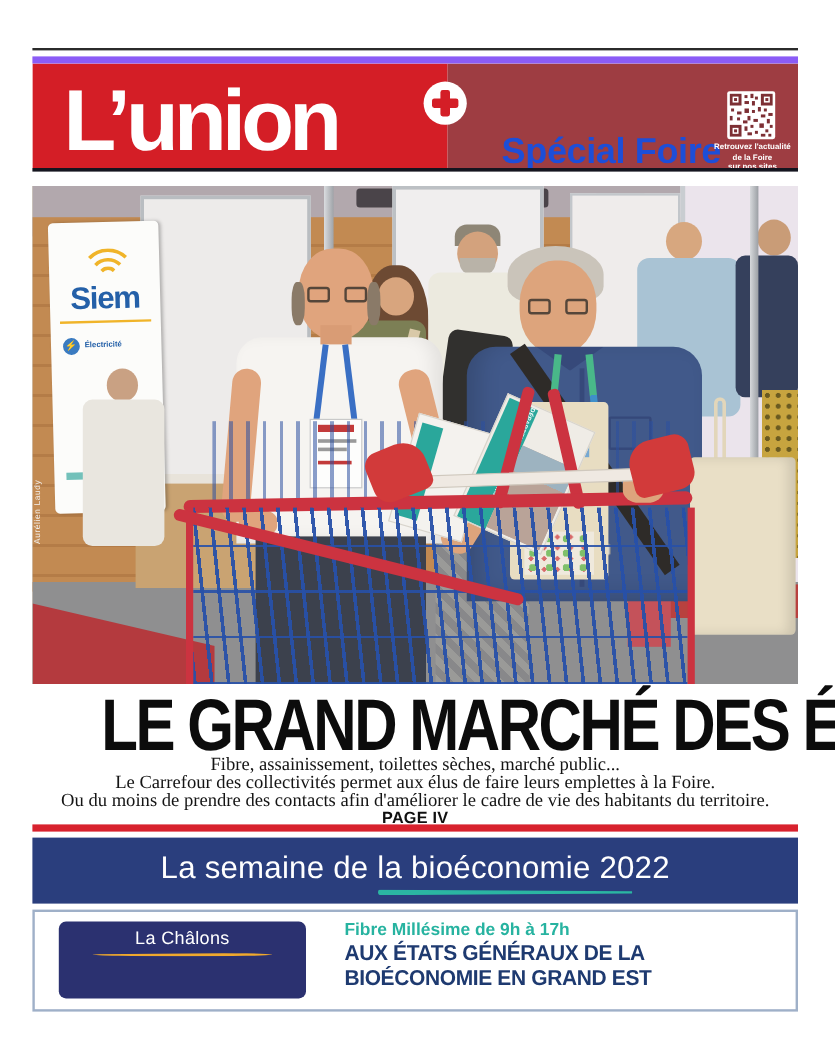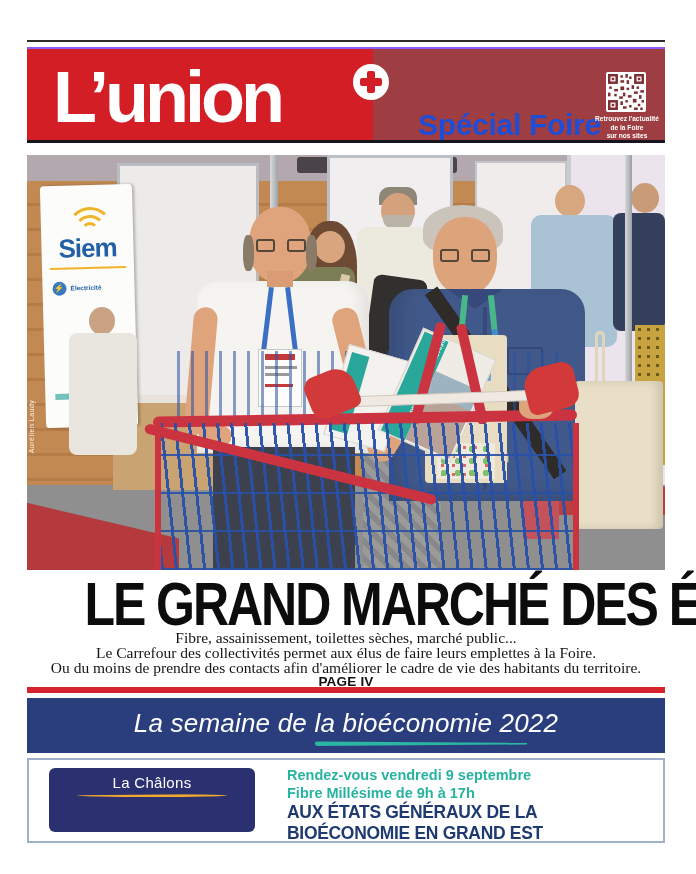--- a/index.html
+++ b/index.html
@@ -7,21 +7,21 @@
         font-family:"Liberation Sans",sans-serif;color:#111;}
   .abs{position:absolute;}
 
   
   .topbar{left:27px;top:14px;width:638px;display:flex;justify-content:space-between;align-items:flex-end;}
   .supplement{font-size:17px;color:#1c1c1c;}
   .date{font-size:12.5px;font-weight:bold;color:#1c1c1c;transform:scaleX(.95);transform-origin:right;}
   .toprule{left:27px;top:40px;width:638px;height:2px;background:#2b2b2b;}
 
   
-  .masthead{left:27px;top:47px;width:638px;height:96px;border-top:2px solid #8b5cf6;border-bottom:3px solid #15151f;box-sizing:border-box;overflow:hidden;}
+  .masthead{left:27px;top:47px;width:638px;height:96px;border-top:6px solid #8b5cf6;border-bottom:3px solid #15151f;box-sizing:border-box;overflow:hidden;}
   .mast-left{position:absolute;left:0;top:0;width:346px;height:100%;background:#d41e26;}
   .mast-right{position:absolute;left:346px;top:0;right:0;height:100%;background:#9e3d42;}
   .logo-text{position:absolute;left:26px;top:0;height:91px;line-height:96px;font-size:72px;font-weight:bold;letter-spacing:-4px;color:#fff;}
   .plus-circle{position:absolute;left:326px;top:15px;width:36px;height:36px;border-radius:50%;background:#fff;z-index:3;}
   .plus-h{position:absolute;left:7px;top:14px;width:22px;height:8px;background:#d41e26;border-radius:2px;}
   .plus-v{position:absolute;left:14px;top:7px;width:8px;height:22px;background:#d41e26;border-radius:2px;}
   .edition{position:absolute;left:391px;top:50%;transform:translateY(-50%);font-size:30px;line-height:1.12;font-weight:bold;color:#1d4ed8;letter-spacing:-.3px;margin-top:30px;}
   .qr{position:absolute;left:579px;top:23px;width:40px;height:40px;background:#fff;border-radius:2px;padding:2px;box-sizing:border-box;}
   .qr svg{display:block;width:100%;height:100%;}
   .qr-caption{position:absolute;left:560px;top:66px;width:80px;font-size:6.6px;line-height:1.3;color:#fff;text-align:center;white-space:pre-line;font-weight:bold;}
@@ -155,21 +155,21 @@
   .headline-wrap{left:27px;top:574px;width:638px;text-align:center;}
   .headline{display:block;font-size:61px;font-weight:bold;letter-spacing:-2.5px;line-height:1.0;color:#0c0c0c;
             white-space:nowrap;transform:scaleX(.82);transform-origin:center;}
   .standfirst{left:27px;top:631px;width:638px;text-align:center;font-family:"Liberation Serif",serif;
               font-size:15.5px;line-height:14.8px;color:#141414;}
   .pageref{left:27px;top:674px;width:638px;text-align:center;font-size:13.5px;font-weight:bold;color:#101010;letter-spacing:.2px;}
 
   
   .redbar{left:27px;top:687px;width:638px;height:6px;background:#d8222e;}
   .bluebanner{left:27px;top:698px;width:638px;height:55px;background:#2a3e7d;}
-  .banner-title{position:absolute;left:0;top:10px;width:100%;text-align:center;color:#fff;font-size:26px;letter-spacing:.2px;font-style:italic;}
+  .banner-title{position:absolute;left:0;top:10px;width:100%;text-align:center;color:#fff;font-size:26px;letter-spacing:.2px;}
   .swoosh{position:absolute;left:288px;top:43px;width:212px;height:5px;background:#2bb5a2;
           clip-path:polygon(0 10%,100% 35%,100% 70%,0 100%);border-radius:3px;}
 
   
   .partnerbox{left:27px;top:758px;width:638px;height:85px;background:#fff;border:2px solid #9fb0c8;box-sizing:border-box;}
   .regionlogo{position:absolute;left:20px;top:8px;width:206px;height:64px;background:#2b3170;border-radius:6px;color:#fff;text-align:center;overflow:hidden;}
   .region1{font-size:15px;margin-top:6px;letter-spacing:.3px;}
   .region2{font-size:31px;font-weight:bold;letter-spacing:-1px;margin-top:-2px;line-height:1;}
   .gold-swoosh{width:150px;height:3px;background:#f0a92d;margin:3px auto 0;border-radius:50%;clip-path:polygon(0 40%,100% 0,100% 100%,0 100%);}
   .eventblock{position:absolute;left:258px;top:6px;width:280px;}
@@ -387,20 +387,19 @@
     <div class="banner-title">La semaine de la bioéconomie 2022</div>
     <div class="swoosh"></div>
   </div>
 
   <div class="abs partnerbox">
     <div class="regionlogo">
       <div class="region1">La Châlons</div>
       <div class="gold-swoosh"></div>
     </div>
     <div class="eventblock">
-      <div class="ev-teal">Rendez-vous vendredi 9 septembre</div>
       <div class="ev-teal">Fibre Millésime de 9h à 17h</div>
       <div class="ev-navy">AUX ÉTATS GÉNÉRAUX DE LA</div>
       <div class="ev-navy">BIOÉCONOMIE EN GRAND EST</div>
     </div>
   </div>
 
 </div>
 
 </body></html>

